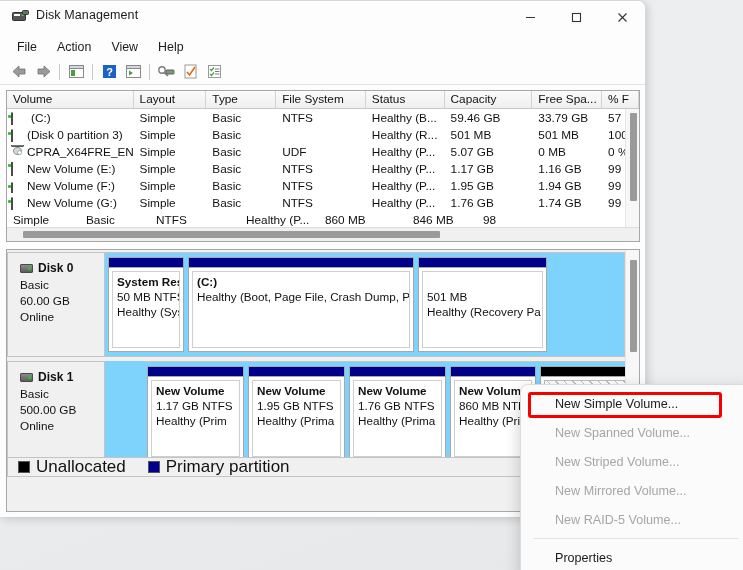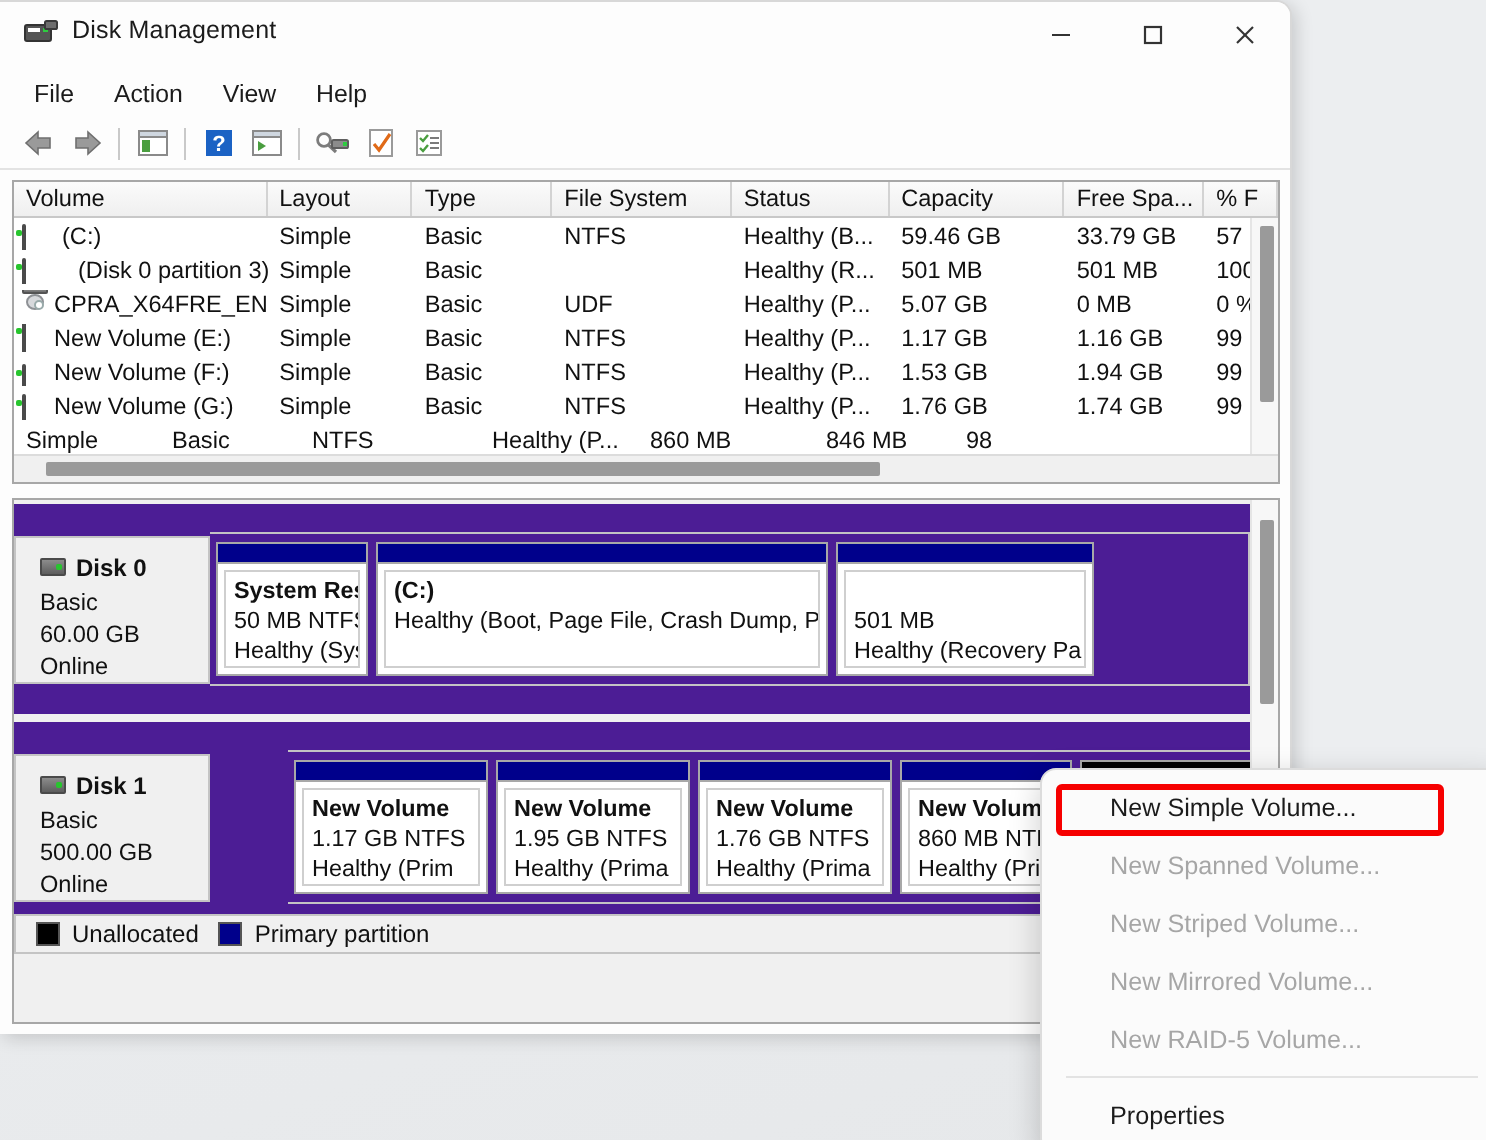--- a/index.html
+++ b/index.html
@@ -84,21 +84,21 @@
   #vhthumb { position:absolute; left:16px; top:3px; width: 417px; height: 7px; background:#9a9a9a; border-radius: 1px;}
   
   #vvscroll { position:absolute; right:0; top:18px; width: 14px; bottom: 14px; background:#f7f7f7; border-left:1px solid #e5e5e5;}
   #vvthumb { position:absolute; left:4px; top:4px; width: 7px; height: 88px; background:#9a9a9a; border-radius:1px;}
 
   
   #gpane {
     position: absolute; left: 6px; top: 248px; width: 634px; height: 263px;
     background: #f0f0f0; border: 1px solid #a7a7a7; overflow: hidden;
   }
-  .diskrow { position: relative; display: flex; background: #4c1d95; align-items: center; }
+  .diskrow { position: relative; display: flex; background: #7dd3fc; }
   .diskinfo {
     width: 98px; flex: 0 0 98px; border: 1px solid #c4c4c4; background: #f0f0f0;
     padding: 8px 0 0 12px; position: relative;
   }
   .disk-title { font-size: 12px; font-weight: bold; color: #111; display:flex; align-items:center; gap:5px; margin-bottom: 2px;}
   .disk-line { font-size: 11.8px; color: #111; line-height: 16px; }
   .partstrip { flex: 1; position: relative; border: 1px solid #c4c4c4; border-left: none; padding: 4px 3px 4px 3px; display: flex; gap: 4px;}
   .part { position: relative; border: 1px solid #a8a8a8; background: #fff; display:flex; flex-direction:column; }
   .part-bar { height: 10px; background: #00008b; border-bottom: 1px solid #a8a8a8; }
   .part-bar.black { background: #000000; }
@@ -110,21 +110,21 @@
   }
   .p-name { font-size: 11.7px; font-weight: bold; color:#111; white-space:nowrap; line-height:15px; }
   .p-line { font-size: 11.7px; color:#111; white-space:nowrap; line-height:15px; }
 
   
   #legend {
     position:absolute; left: 0; bottom: 34px; width: 632px; height: 20px;
     background:#f0f0f0; border: 1px solid #c4c4c4; display:flex; align-items:center; padding-left: 10px; gap: 6px;
   }
   .lg-sw { width: 12px; height: 12px; border: 1px solid #555; }
-  .lg-text { font-size: 12px; color: #111; margin-right: 4px; }
+  .lg-text { font-size: 17px; color: #111; margin-right: 16px; }
 
   #gvscroll { position:absolute; right:0; top:0; width: 14px; height: 100%; background:#f7f7f7; border-left:1px solid #e5e5e5;}
   #gvthumb { position:absolute; left:4px; top:10px; width: 7px; height: 92px; background:#9a9a9a; border-radius:1px;}
 
   
   #ctxmenu {
     position: absolute; left: 520px; top: 384px; width: 232px;
     background: #fbfbfb;
     border: 1px solid #dcdcdc; border-radius: 8px;
     box-shadow: 0 5px 16px rgba(0,0,0,0.20);
@@ -264,21 +264,21 @@
             </div>
             <div class="vc" style="width: 73px;">Simple</div>
             <div class="vc" style="width: 70px;">Basic</div>
             <div class="vc" style="width: 90px;">NTFS</div>
             <div class="vc" style="width: 79px;">Healthy (B...</div>
             <div class="vc" style="width: 88px;">59.46 GB</div>
             <div class="vc" style="width: 70px;">33.79 GB</div>
             <div class="vc" style="width: 37px;">57</div>
           </div>
           <div class="vrow">
-            <div class="vc" style="width: 127px; display: flex; align-items: center; padding-left: 0px; gap: 12px;">
+            <div class="vc" style="width: 127px; display: flex; align-items: center; padding-left: 0px;">
               <span class="vol-icon"><span class="hdd"></span></span>
               <span style="font-size: 11.8px;">(Disk 0 partition 3)</span>
             </div>
             <div class="vc" style="width: 73px;">Simple</div>
             <div class="vc" style="width: 70px;">Basic</div>
             <div class="vc" style="width: 90px;"></div>
             <div class="vc" style="width: 79px;">Healthy (R...</div>
             <div class="vc" style="width: 88px;">501 MB</div>
             <div class="vc" style="width: 70px;">501 MB</div>
             <div class="vc" style="width: 37px;">100</div>
@@ -311,21 +311,21 @@
           </div>
           <div class="vrow">
             <div class="vc" style="width: 127px; display: flex; align-items: flex-end; padding-left: 0px;">
               <span class="vol-icon"><span class="hdd"></span></span>
               <span style="font-size: 11.8px;">New Volume (F:)</span>
             </div>
             <div class="vc" style="width: 73px;">Simple</div>
             <div class="vc" style="width: 70px;">Basic</div>
             <div class="vc" style="width: 90px;">NTFS</div>
             <div class="vc" style="width: 79px;">Healthy (P...</div>
-            <div class="vc" style="width: 88px;">1.53 GB</div>
+            <div class="vc" style="width: 88px;">1.95 GB</div>
             <div class="vc" style="width: 70px;">1.94 GB</div>
             <div class="vc" style="width: 37px;">99</div>
           </div>
           <div class="vrow">
             <div class="vc" style="width: 127px; display: flex; align-items: center; padding-left: 0px;">
               <span class="vol-icon"><span class="hdd"></span></span>
               <span style="font-size: 11.8px;">New Volume (G:)</span>
             </div>
             <div class="vc" style="width: 73px;">Simple</div>
             <div class="vc" style="width: 70px;">Basic</div>

